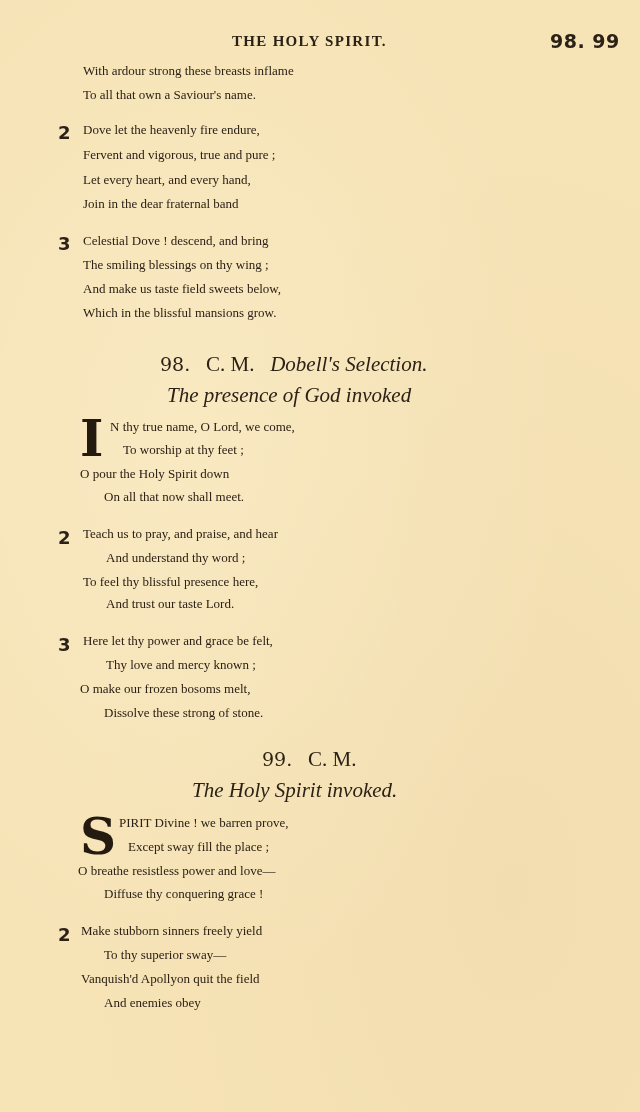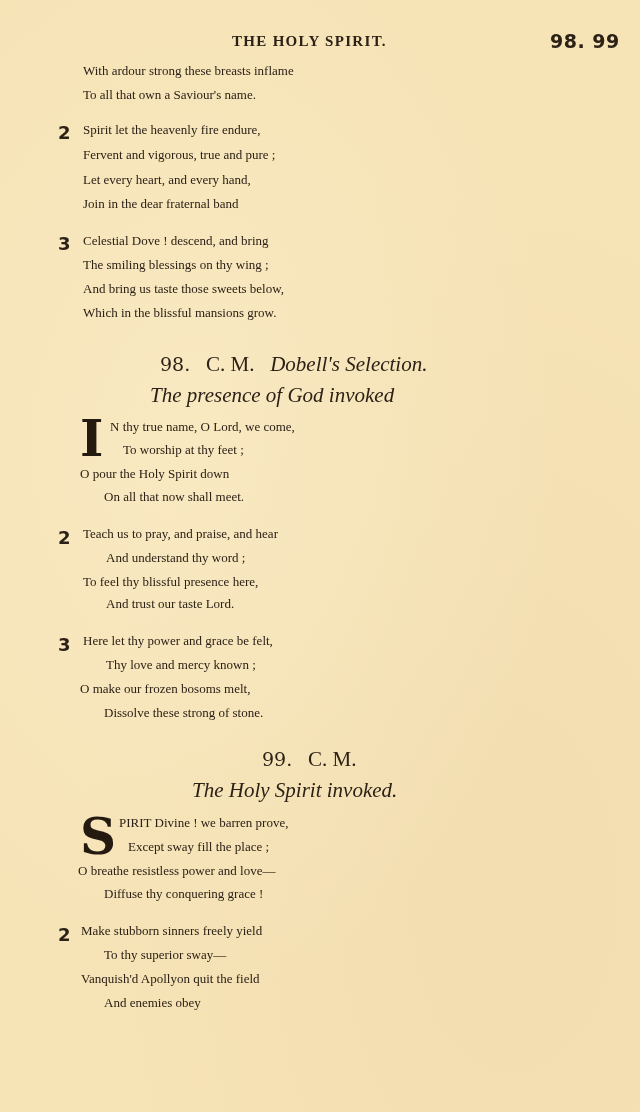--- a/index.html
+++ b/index.html
@@ -90,42 +90,42 @@
 
   <div class="running-head">THE HOLY SPIRIT.</div>
   <div class="page-numbers">98. 99</div>
 
   <div>
     <div class="line" style="left:83px;top:64px;">With ardour strong these breasts inflame</div>
     <div class="line" style="left:83px;top:88px;">To all that own a Saviour's name.</div>
 
     <div>
       <div class="vnum" style="left:58px;top:124px;">2</div>
-      <div class="line" style="left:83px;top:123px;">Spirit let the heavenly fire endure,</div>
+      <div class="line" style="left:83px;top:123px;">Dove let the heavenly fire endure,</div>
       <div class="line" style="left:83px;top:148px;">Fervent and vigorous, true and pure ;</div>
       <div class="line" style="left:83px;top:173px;">Let every heart, and every hand,</div>
       <div class="line" style="left:83px;top:197px;">Join in the dear fraternal band</div>
     </div>
 
     <div>
       <div class="vnum" style="left:58px;top:235px;">3</div>
       <div class="line" style="left:83px;top:234px;">Celestial Dove ! descend, and bring</div>
       <div class="line" style="left:83px;top:258px;">The smiling blessings on thy wing ;</div>
-      <div class="line" style="left:83px;top:282px;">And bring us taste those sweets below,</div>
+      <div class="line" style="left:83px;top:282px;">And make us taste field sweets below,</div>
       <div class="line" style="left:83px;top:306px;">Which in the blissful mansions grow.</div>
     </div>
   </div>
 
   <div>
     <div class="hymn-head" style="left:160px;top:354px;">
       <span class="num">98.</span>&nbsp;&nbsp;
       <span>C. M.</span>&nbsp;&nbsp;
       <span class="source">Dobell's Selection.</span>
     </div>
-    <div class="hymn-title" style="left:150px;top:385px;text-align:right;">The presence of God invoked</div>
+    <div class="hymn-title" style="left:167px;top:385px;text-align:right;">The presence of God invoked</div>
 
     <div>
       <div class="dropcap" style="left:80px;top:414px;">I</div>
       <div class="line" style="left:110px;top:420px;">N thy true name, O Lord, we come,</div>
       <div class="line" style="left:123px;top:443px;">To worship at thy feet ;</div>
       <div class="line" style="left:80px;top:467px;">O pour the Holy Spirit down</div>
       <div class="line" style="left:104px;top:490px;">On all that now shall meet.</div>
     </div>
 
     <div>

